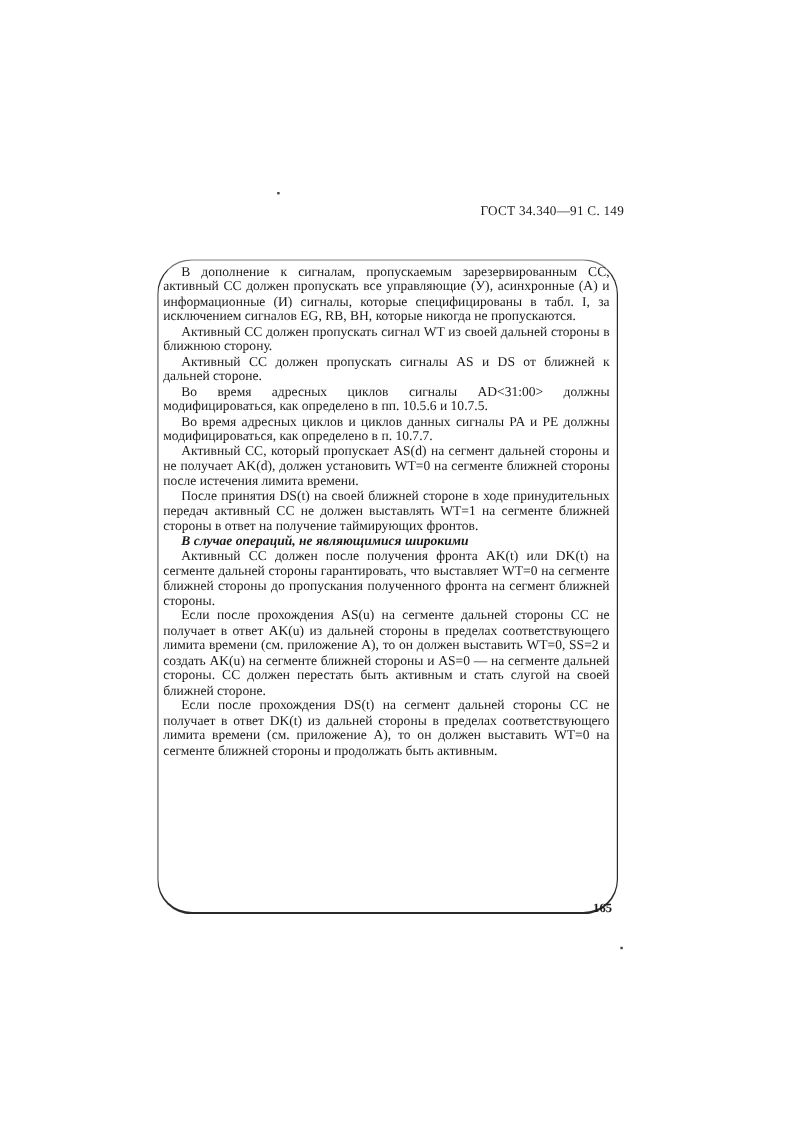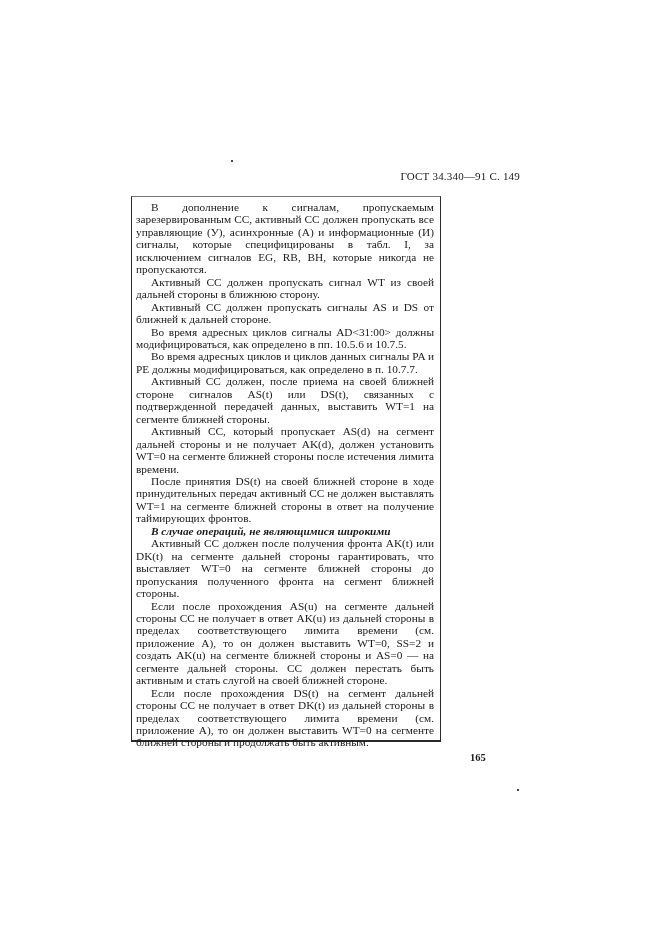--- a/index.html
+++ b/index.html
@@ -1,41 +1,40 @@
 <!DOCTYPE html>
 <html><head>
 <meta charset="utf-8">
 <style>
   html, body { margin:0; padding:0; background:#ffffff; }
   body { width:661px; height:935px; position:relative; overflow:hidden;
          font-family:"Liberation Serif","DejaVu Serif",serif; color:#1a1a1a; }
   .header { position:absolute; left:380px; top:170px; width:140px; text-align:right;
             font-family:"Liberation Serif",serif; font-weight:normal; font-size:11px; letter-spacing:0.2px; }
-  .frame { position:absolute; left:131px; top:196px; width:310px; height:546px;
+  .frame { position:absolute; left:131px; top:216px; width:384px; height:546px;
            border-left:1.5px solid #2a2a2a; border-right:1.5px solid #2a2a2a;
            border-bottom:2px solid #2a2a2a; border-top:1px solid #777; box-sizing:border-box;
-           padding:4px 6px 0 4px; }
+           padding:4px 6px 0 4px;border-radius:29px; }
   .para { font-size:11.3px; line-height:12.45px; text-align:justify; margin:0; text-indent:15px; }
   .para.italic { font-style:italic;font-weight:bold; }
-  .pageno { position:absolute; left:470px; top:752px; width:40px; 
+  .pageno { position:absolute; left:470px; top:752px; width:40px; text-align:right;
             font-size:10.5px; font-weight:bold; }
   .speck { position:absolute; width:2px; height:2px; background:#444; }
 </style>
 </head>
 <body>
 
 <div class="header">ГОСТ 34.340—91 С. 149</div>
 
 <div class="frame">
   <p class="para">В дополнение к сигналам, пропускаемым зарезервированным СС, активный СС должен пропускать все управляющие (У), асинхронные (А) и информационные (И) сигналы, которые специфицированы в табл. I, за исключением сигналов EG, RB, BH, которые никогда не пропускаются.</p>
   <p class="para">Активный СС должен пропускать сигнал WT из своей дальней стороны в ближнюю сторону.</p>
   <p class="para">Активный СС должен пропускать сигналы AS и DS от ближней к дальней стороне.</p>
   <p class="para">Во время адресных циклов сигналы AD&lt;31:00&gt; должны модифицироваться, как определено в пп. 10.5.6 и 10.7.5.</p>
   <p class="para">Во время адресных циклов и циклов данных сигналы PA и PE должны модифицироваться, как определено в п. 10.7.7.</p>
-  <p class="para">Активный СС должен, после приема на своей ближней стороне сигналов AS(t) или DS(t), связанных с подтвержденной передачей данных, выставить WT=1 на сегменте ближней стороны.</p>
   <p class="para">Активный СС, который пропускает AS(d) на сегмент дальней стороны и не получает AK(d), должен установить WT=0 на сегменте ближней стороны после истечения лимита времени.</p>
   <p class="para">После принятия DS(t) на своей ближней стороне в ходе принудительных передач активный СС не должен выставлять WT=1 на сегменте ближней стороны в ответ на получение таймирующих фронтов.</p>
   <p class="para italic">В случае операций, не являющимися широкими</p>
   <p class="para">Активный СС должен после получения фронта AK(t) или DK(t) на сегменте дальней стороны гарантировать, что выставляет WT=0 на сегменте ближней стороны до пропускания полученного фронта на сегмент ближней стороны.</p>
   <p class="para">Если после прохождения AS(u) на сегменте дальней стороны СС не получает в ответ AK(u) из дальней стороны в пределах соответствующего лимита времени (см. приложение А), то он должен выставить WT=0, SS=2 и создать AK(u) на сегменте ближней стороны и AS=0 — на сегменте дальней стороны. СС должен перестать быть активным и стать слугой на своей ближней стороне.</p>
   <p class="para">Если после прохождения DS(t) на сегмент дальней стороны СС не получает в ответ DK(t) из дальней стороны в пределах соответствующего лимита времени (см. приложение А), то он должен выставить WT=0 на сегменте ближней стороны и продолжать быть активным.</p>
 </div>
 
 <div class="pageno">165</div>
 

